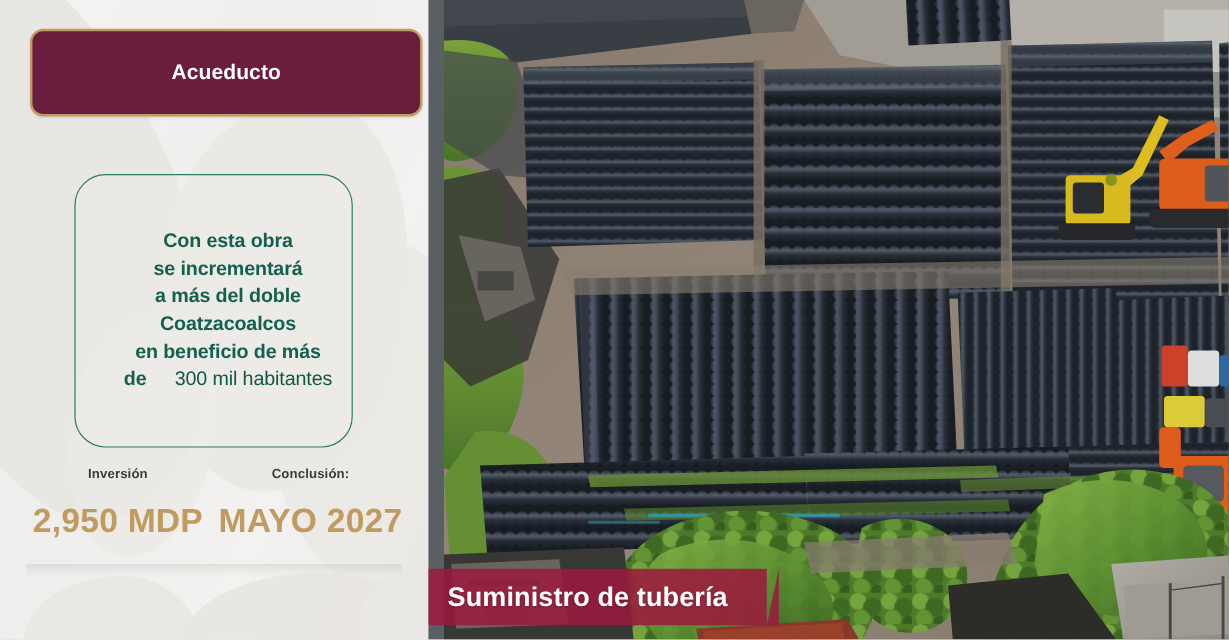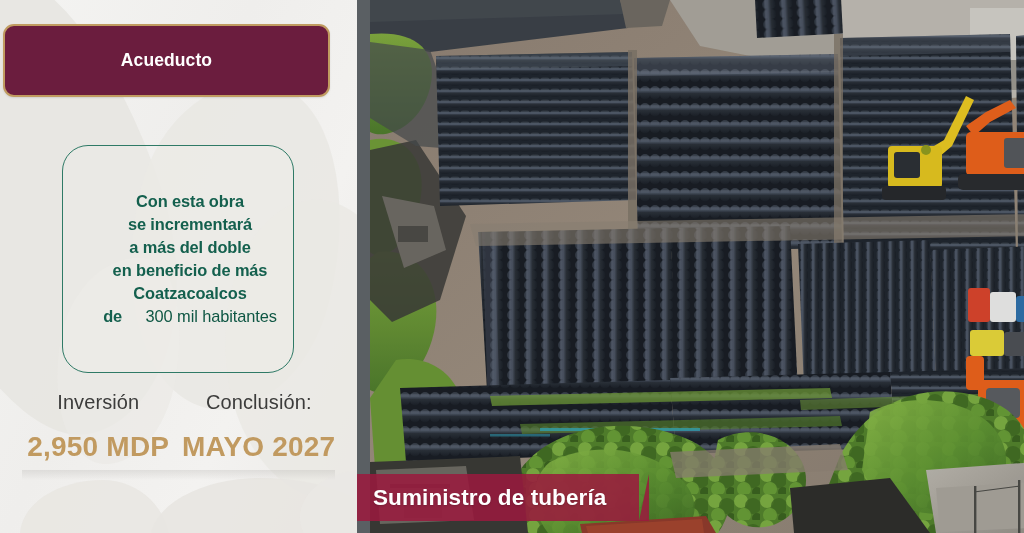--- a/index.html
+++ b/index.html
@@ -69,21 +69,21 @@
     right: 22px;
     top: 470px;
     height: 10px;
     background: linear-gradient(180deg, rgba(180,178,175,0.30), rgba(180,178,175,0.0));
     pointer-events: none;
   }
 
   
   .title-card {
     position: absolute;
-    left: 3px;
+    left: 25px;
     top: 24px;
     width: 327px;
     height: 73px;
     background: #6B1D3E;
     border: 2.5px solid #C09B60;
     border-radius: 11px;
     display: flex;
     align-items: center;
     justify-content: center;
     text-align: center;
@@ -133,22 +133,22 @@
     width: 357px;
     display: flex;
     padding: 0 18px;
   }
   .fig {
     flex: 1 1 50%;
     text-align: center;
   }
   .fig-label {
     color: #3C3C3B;
-    font-size: 20px;
-    font-weight: normal;
+    font-size: 11px;
+    font-weight: bold;
     line-height: 1.4;
     letter-spacing: 0.1px;
   }
   .fig-value {
     margin-top: 15px;
     color: #C19A60;
     font-size: 28px;
     font-weight: bold;
     letter-spacing: 0.2px;
     white-space: nowrap;
@@ -219,22 +219,22 @@
       <div class="title-card-text">
         <span class="title-line">Acueducto</span>
       </div>
     </div>
 
     <div class="benefit-box">
       <div class="benefit-text">
         <span class="ln">Con esta obra</span>
         <span class="ln">se incrementará</span>
         <span class="ln">a más del doble</span>
+        <span class="ln">Coatzacoalcos</span>
         <span class="ln">en beneficio de más</span>
-        <span class="ln">Coatzacoalcos</span>
         <span class="ln"><span>de </span><span class="hl">300 mil habitantes</span></span>
       </div>
     </div>
 
     <div class="figures">
       <div class="fig">
         <div class="fig-label">Inversión</div>
         <div class="fig-value">2,950 MDP</div>
       </div>
       <div class="fig">

